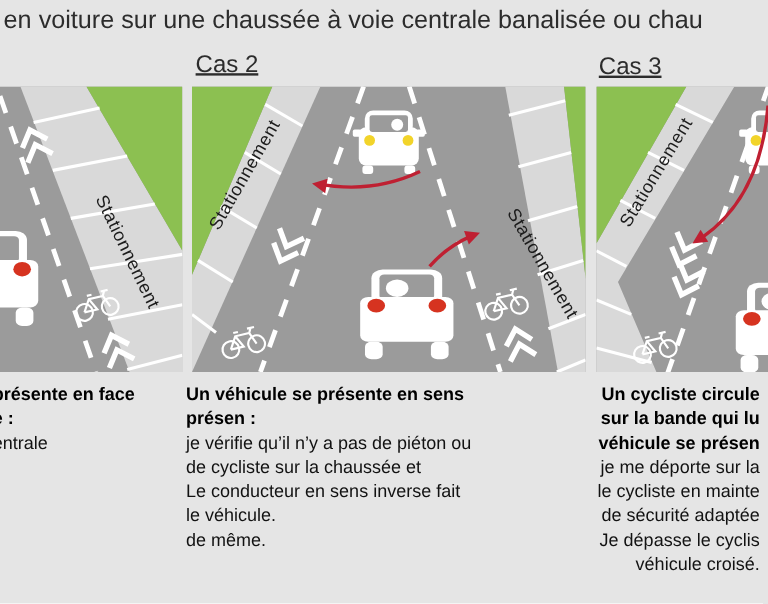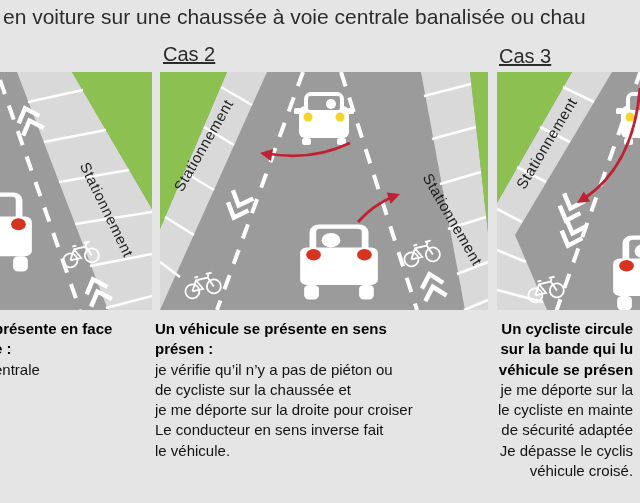--- a/index.html
+++ b/index.html
@@ -161,23 +161,23 @@
     <div class="ln b">présente en face</div>
     <div class="ln b">e :</div>
     <div class="ln">entrale</div>
   </div>
 
   <div class="tb" id="tb2">
     <div class="ln b">Un véhicule se présente en sens</div>
     <div class="ln b">présen :</div>
     <div class="ln">je vérifie qu’il n’y a pas de piéton ou</div>
     <div class="ln">de cycliste sur la chaussée et</div>
-    <div class="ln">je me déporte sur la droite pour croiser</div>
     <div class="ln">Le conducteur en sens inverse fait</div>
     <div class="ln">le véhicule.</div>
+    <div class="ln">de même.</div>
   </div>
 
   <div class="tb" id="tb3">
     <div class="ln b">Un cycliste circule</div>
     <div class="ln b">sur la bande qui lu</div>
     <div class="ln b">véhicule se présen</div>
     <div class="ln">je me déporte sur la</div>
     <div class="ln">le cycliste en mainte</div>
     <div class="ln">de sécurité adaptée</div>
     <div class="ln">Je dépasse le cyclis</div>

